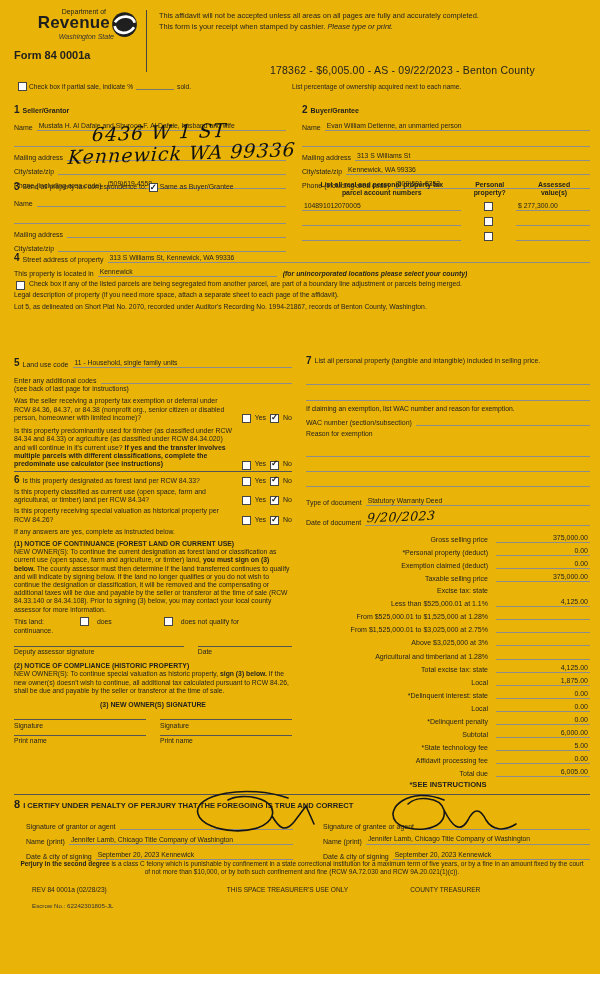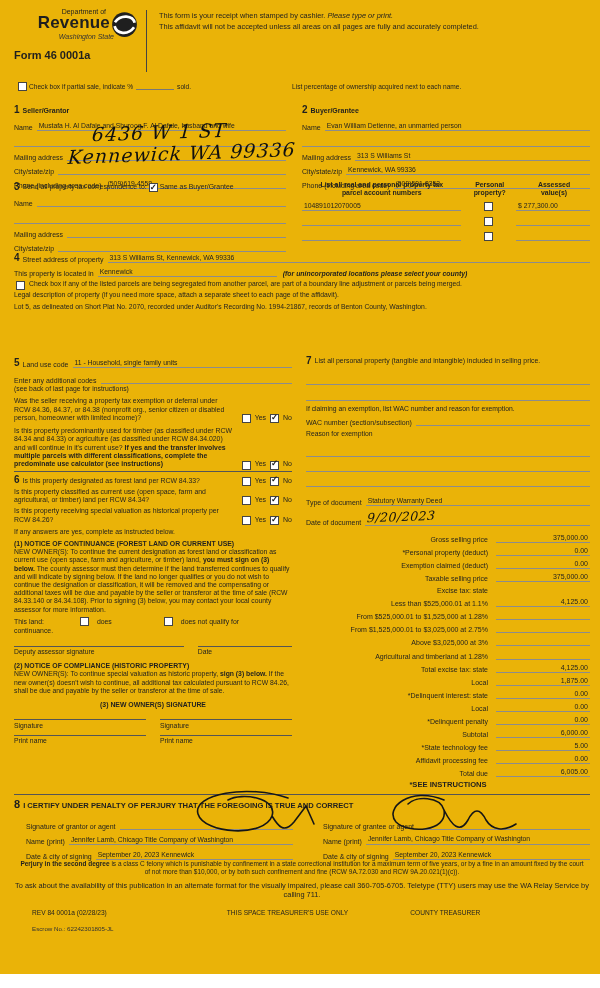--- a/index.html
+++ b/index.html
@@ -78,35 +78,36 @@
 </head>
 <body>
 
 <div class="page">
 
   <div class="hdr">
     <div class="logo">
       <div class="dept">Department of</div>
       <div class="rev">Revenue</div>
       <div class="wast">Washington State</div>
-      <div class="formnum">Form 46 0001a</div>
+      <div class="formnum">Form 84 0001a</div>
       <span class="logoswirl">
         <svg width="27" height="27" viewBox="0 0 24 24">
             <circle cx="12" cy="12" r="11" fill="#1f1f1f"></circle>
             <path d="M3.5 10 C9 2.5 19.5 4 21 10.5 M20.5 14.5 C15 22 5 20.5 3.2 13.5" stroke="#fff" stroke-width="2.4" fill="none"></path>
           </svg>
       </span>
     </div>
     <div class="vdiv"></div>
     <div class="titleblk">
+      <div class="sub">This affidavit will not be accepted unless all areas on all pages are fully and accurately completed.</div>
       <div class="sub"><span>This form is your receipt when stamped by cashier.</span> <span class="i">Please type or print.</span></div>
-      <div class="sub">This affidavit will not be accepted unless all areas on all pages are fully and accurately completed.</div>
-    </div>
-  </div>
-
+    </div>
+  </div>
+
+  <div class="receipt">178362 - $6,005.00 - AS - 09/22/2023 - Benton County</div>
 
   <div class="psrow">
     <span class="cb"></span>
     <span>Check box if partial sale, indicate %</span>
     <span class="psline"></span>
     <span>sold.</span>
     <span class="ownote">List percentage of ownership acquired next to each name.</span>
   </div>
 
   <div class="g2" style="top:99px">
@@ -487,21 +488,20 @@
 
   <svg class="sig-svg" style="left:178px;top:790px" width="170" height="48" viewBox="0 0 170 48">
     <path d="M110 8 C70 -6 14 4 20 24 C26 44 86 48 94 26 C100 8 64 2 50 10 M94 26 C100 36 106 44 116 32 L128 16 L136 34" stroke="#161616" stroke-width="1.6" fill="none" stroke-linecap="round"></path>
   </svg>
   <svg class="sig-svg" style="left:382px;top:792px" width="150" height="46" viewBox="0 0 150 46">
     <path d="M62 8 C28 -6 2 16 14 30 C26 42 66 40 62 18 C58 4 34 4 26 12 M62 18 C70 34 78 42 86 28 C92 16 98 16 104 28 C110 38 122 40 134 32" stroke="#161616" stroke-width="1.6" fill="none" stroke-linecap="round"></path>
   </svg>
 
   <div class="foot">
     <p class="perj"><span class="b">Perjury in the second degree</span><span> is a class C felony which is punishable by confinement in a state correctional institution for a maximum term of five years, or by a fine in an amount fixed by the court of not more than $10,000, or by both such confinement and fine (RCW 9A.72.030 and RCW 9A.20.021(1)(c)).</span></p>
-    <p class="alt" style="font-weight:normal">To ask about the availability of this publication in an alternate format for the visually impaired, please call 360-705-6705. Teletype (TTY) users may use the WA Relay Service by calling 711.</p>
     <div class="frow3">
       <span style="margin-left:18px">REV 84 0001a (02/28/23)</span>
       <span style="margin-left:120px">THIS SPACE TREASURER'S USE ONLY</span>
       <span style="margin-left:62px">COUNTY TREASURER</span>
     </div>
     <div class="escrow">Escrow No.: 62242301805-JL</div>
   </div>
 
 </div>
 

